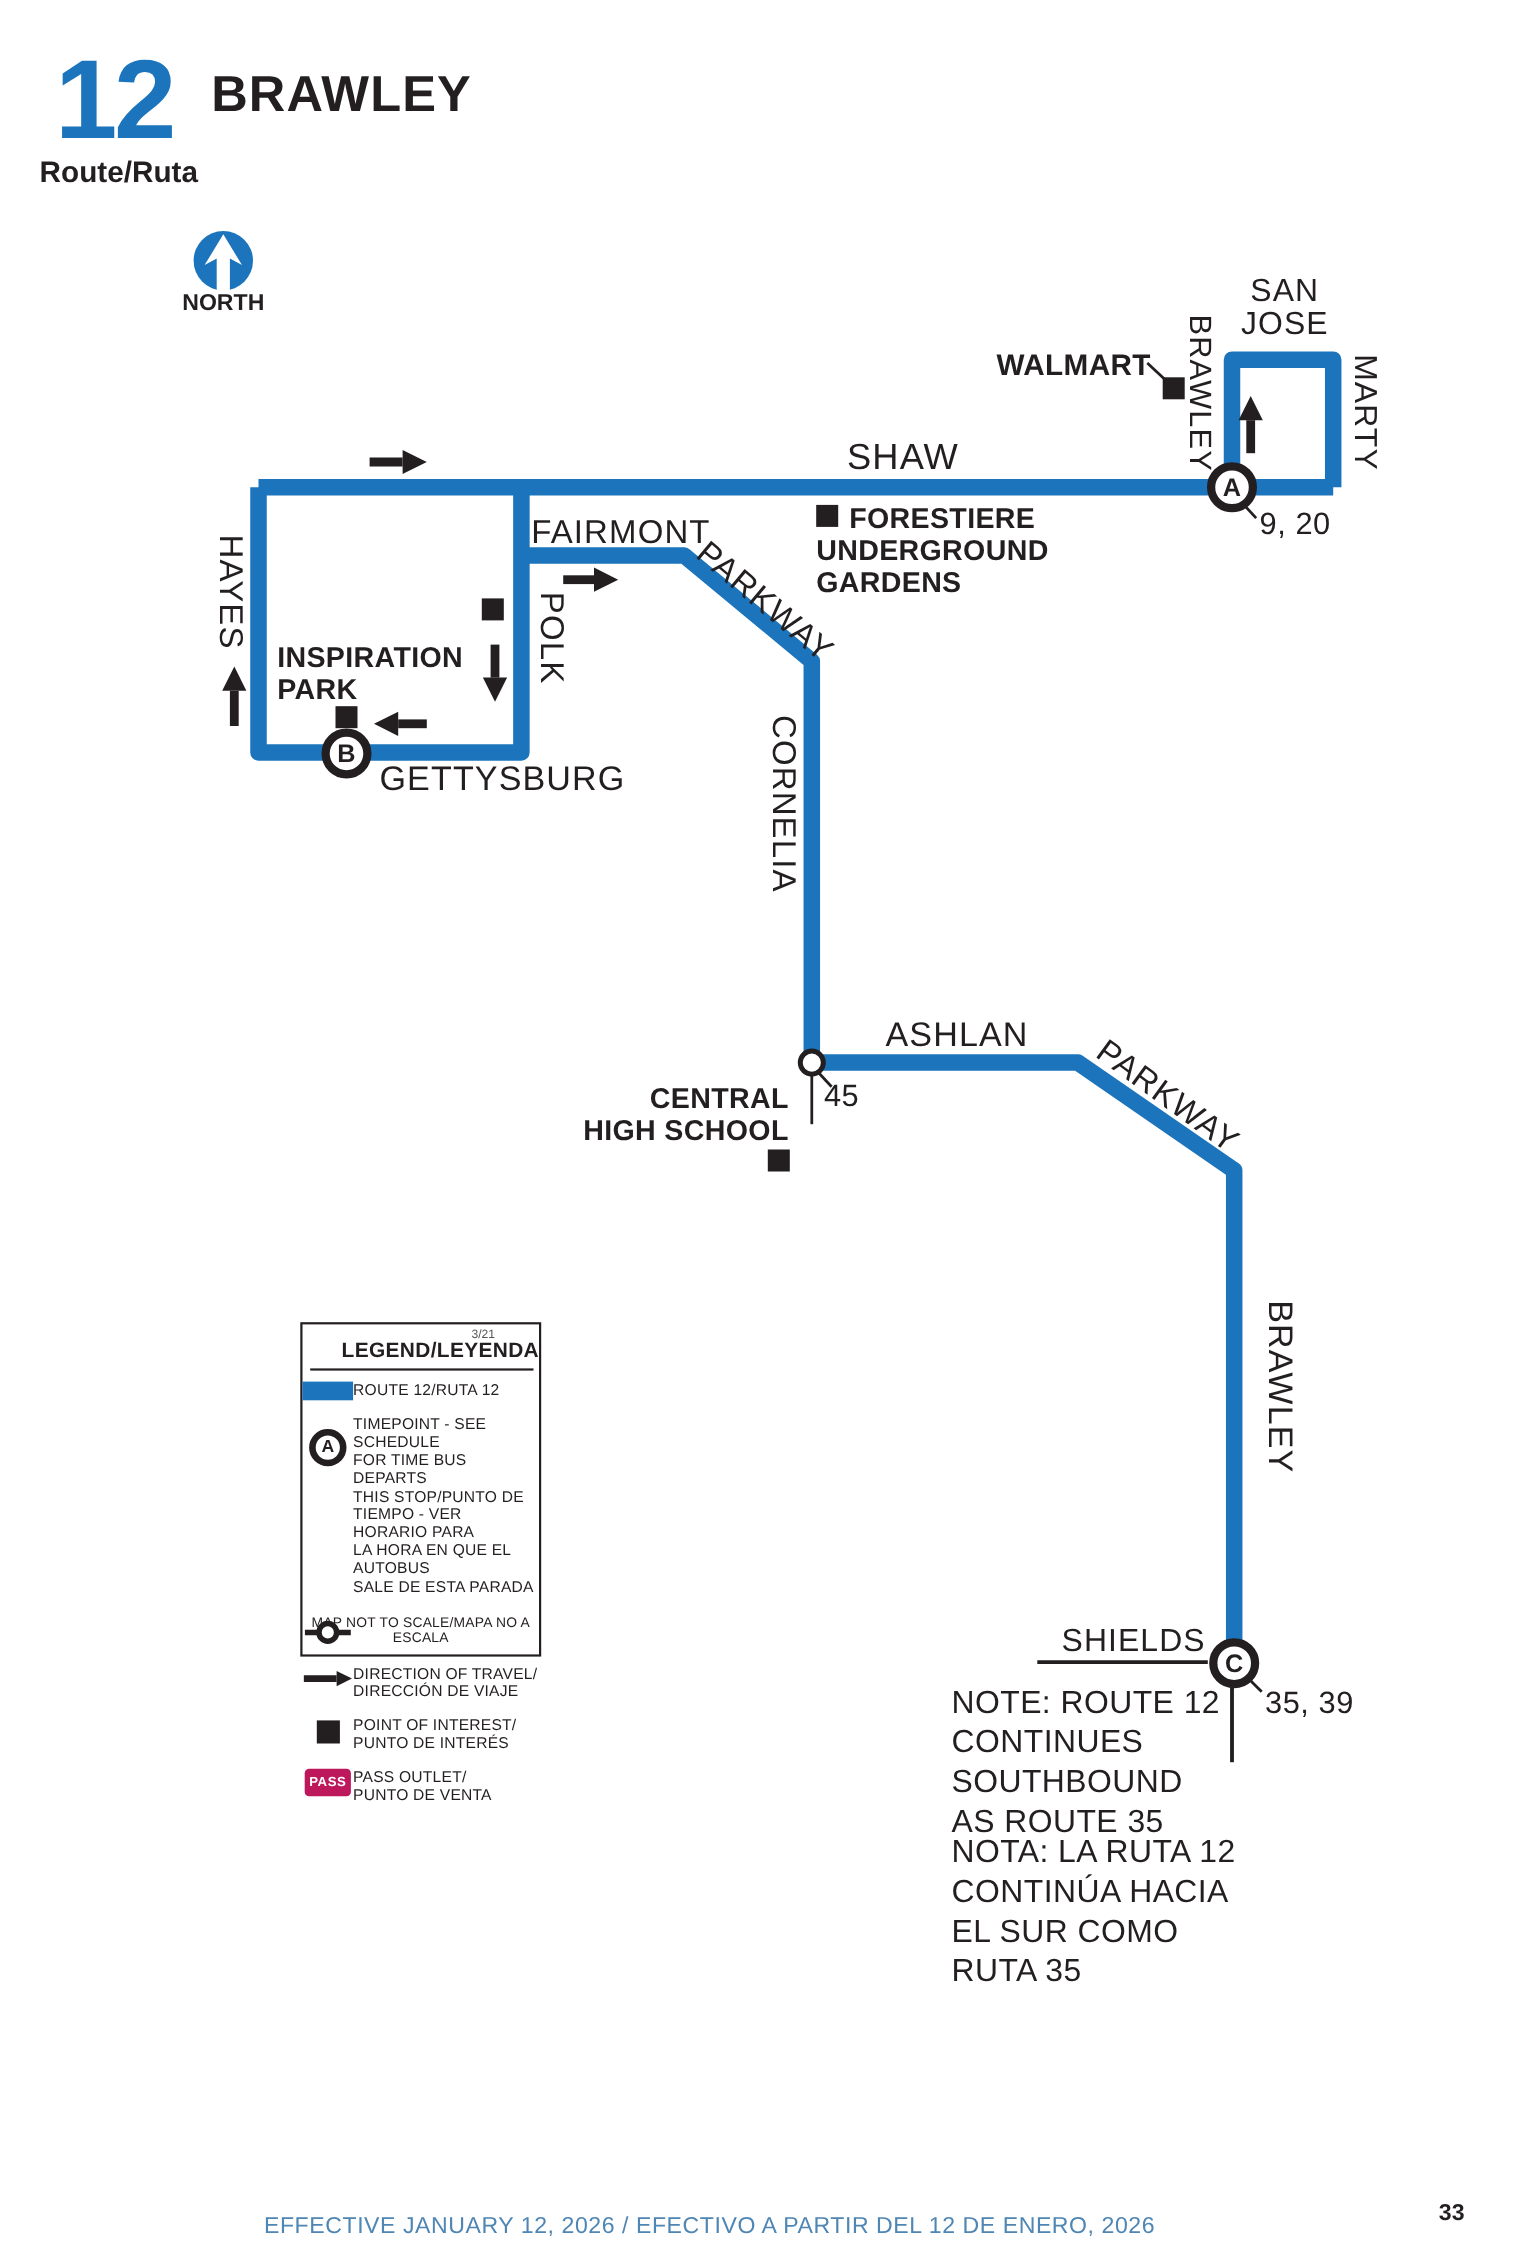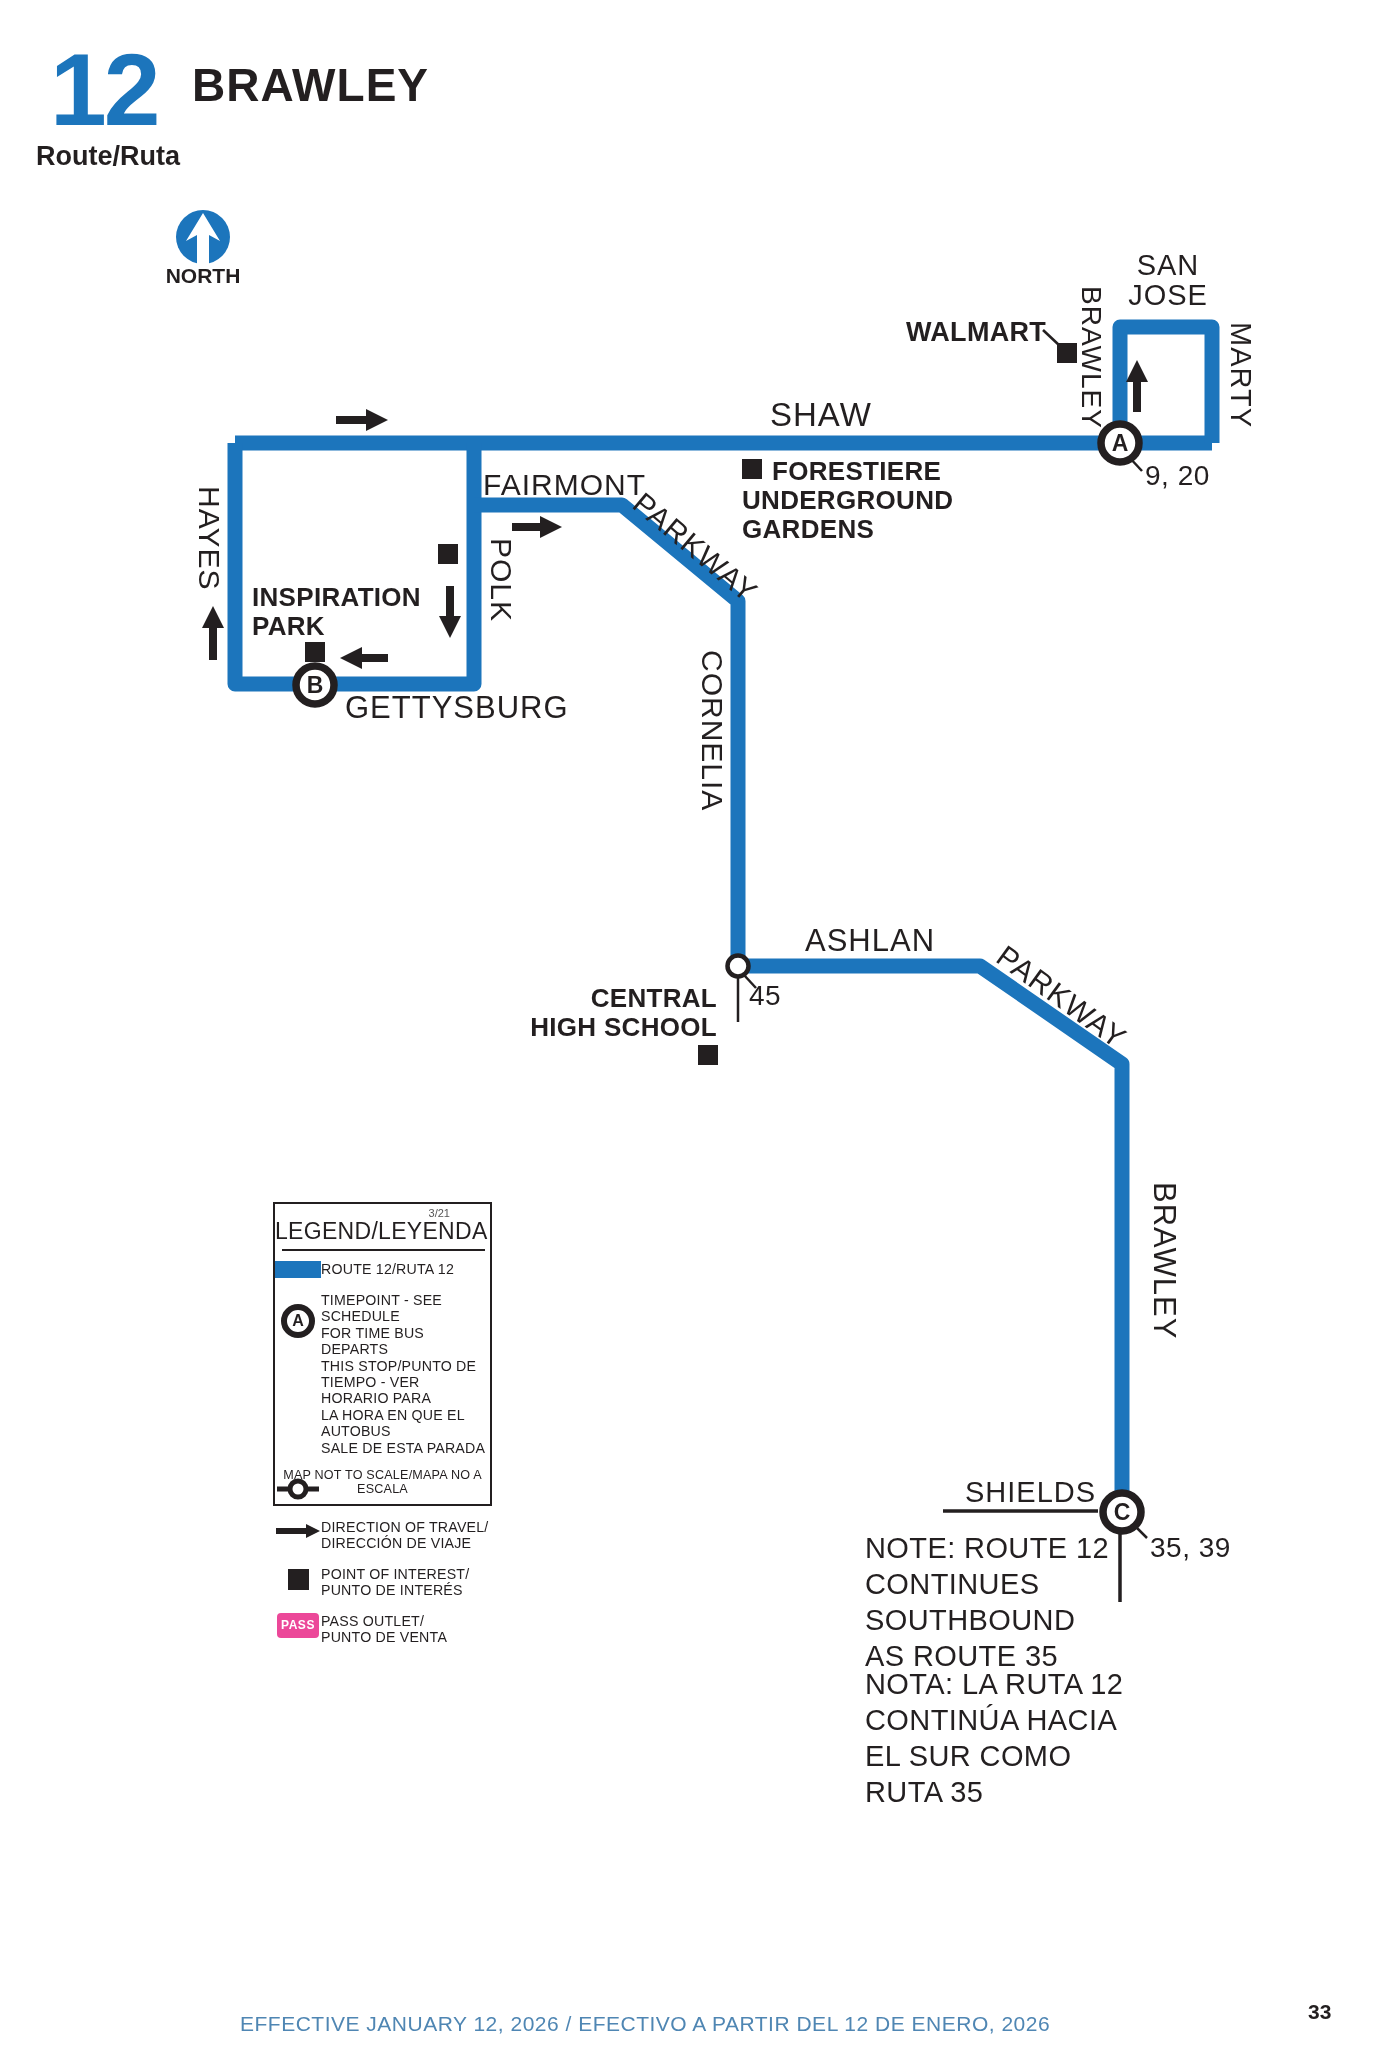--- a/index.html
+++ b/index.html
@@ -15,28 +15,28 @@
   .note{font-size:29px;line-height:36px;letter-spacing:0.4px;font-weight:400;white-space:pre-line;}
   
   .route-num{position:absolute;left:50px;top:8px;font-size:102px;font-weight:700;letter-spacing:-3px;z-index:2;}
   .route-word{position:absolute;left:36px;top:117px;font-size:27px;font-weight:700;z-index:2;text-align:right;}
   .route-name{position:absolute;left:192px;top:34px;font-size:46px;font-weight:700;letter-spacing:1px;z-index:2;}
   
   .north-lbl{position:absolute;left:158px;top:240px;width:90px;text-align:center;font-size:21px;font-weight:700;z-index:2;}
   
   #legend{position:absolute;left:273px;top:1178px;width:219px;height:304px;border:2px solid #231F20;background:#fff;z-index:3;box-sizing:border-box;}
   .lg-version{position:absolute;right:40px;top:3px;font-size:11px;color:#555;}
-  .lg-title{margin-top:14px;text-align:left;font-size:23px;font-weight:400;letter-spacing:0.3px;}
+  .lg-title{margin-top:14px;text-align:right;font-size:19px;font-weight:700;letter-spacing:0.3px;}
   .lg-rule{border:none;border-top:2px solid #231F20;margin:4px 5px 0 7px;}
   .lg-row{display:flex;align-items:flex-start;margin-top:14px;}
   .lg-icon{width:46px;flex:0 0 46px;display:flex;justify-content:center;align-items:center;}
   .lg-text{flex:1;font-size:14.2px;line-height:16.4px;letter-spacing:0.2px;white-space:pre-line;}
   .lg-swatch{width:50px;height:17px;}
   .lg-tp{width:22px;height:22px;border:6px solid #231F20;border-radius:50%;background:#fff;display:flex;align-items:center;justify-content:center;font-size:16px;font-weight:700;}
-  .lg-pass{width:42px;height:25px;border-radius:4px;background:#ec4899;color:#fff;font-weight:700;font-size:12px;display:flex;align-items:center;justify-content:center;letter-spacing:0.5px;}
+  .lg-pass{width:42px;height:25px;border-radius:4px;background:#be185d;color:#fff;font-weight:700;font-size:12px;display:flex;align-items:center;justify-content:center;letter-spacing:0.5px;}
   .lg-scale{position:absolute;left:0;right:0;bottom:8px;text-align:center;font-size:12.6px;letter-spacing:0.2px;}
   
   .continued{position:absolute;left:650px;top:1798px;font-size:24px;font-weight:700;letter-spacing:0.3px;z-index:2;}
   .effective{position:absolute;left:240px;top:1988px;font-size:21px;letter-spacing:0.5px;z-index:2;}
   .pagenum{position:absolute;left:1308px;top:1976px;font-size:21px;font-weight:600;color:#231F20;z-index:2;}
 </style>
 </head>
 <body>
 
 <div id="page">

